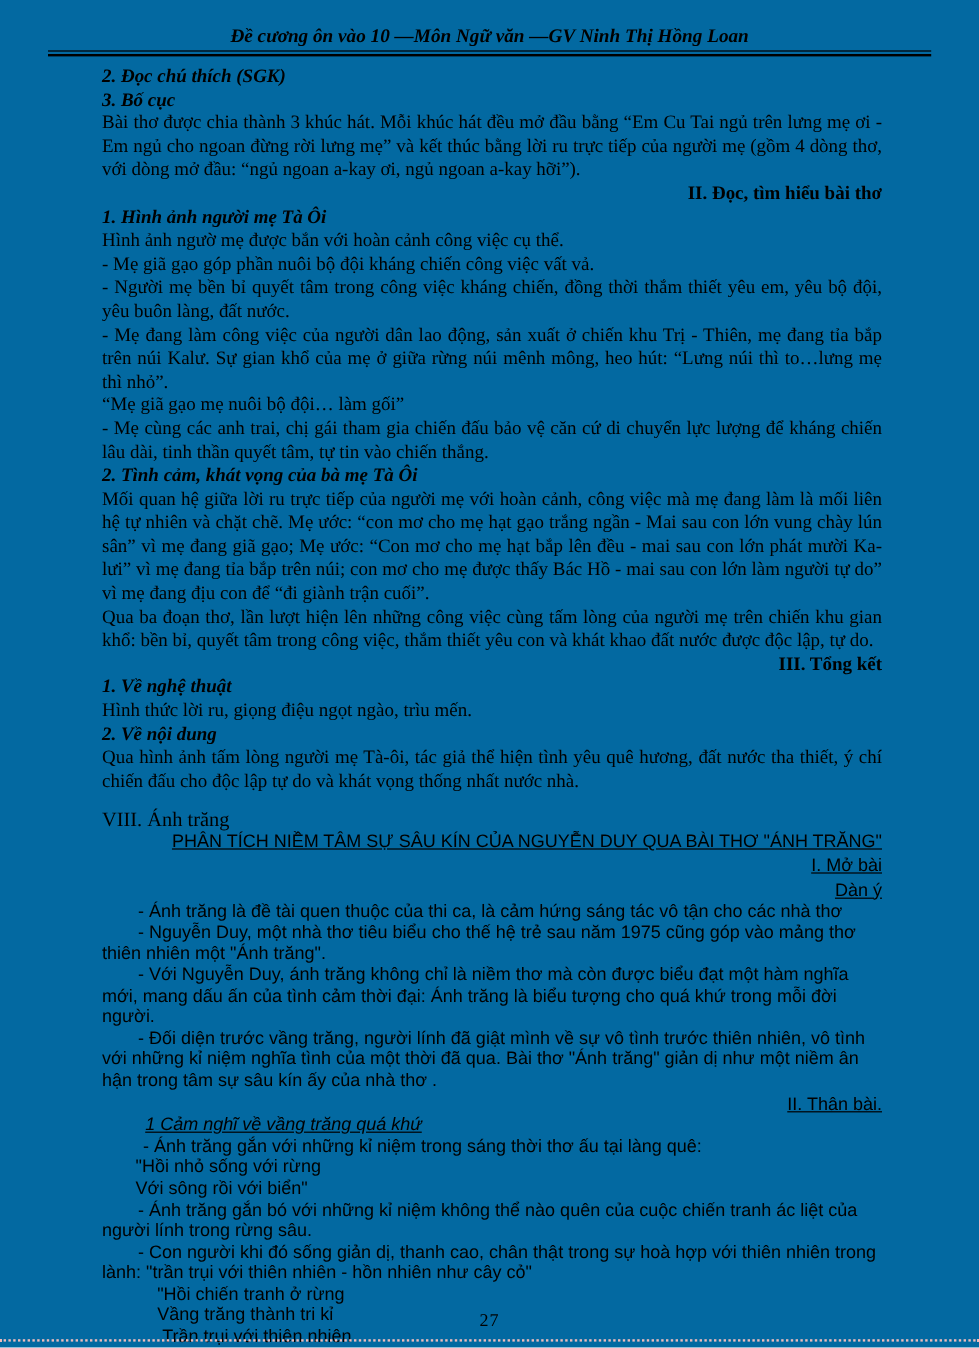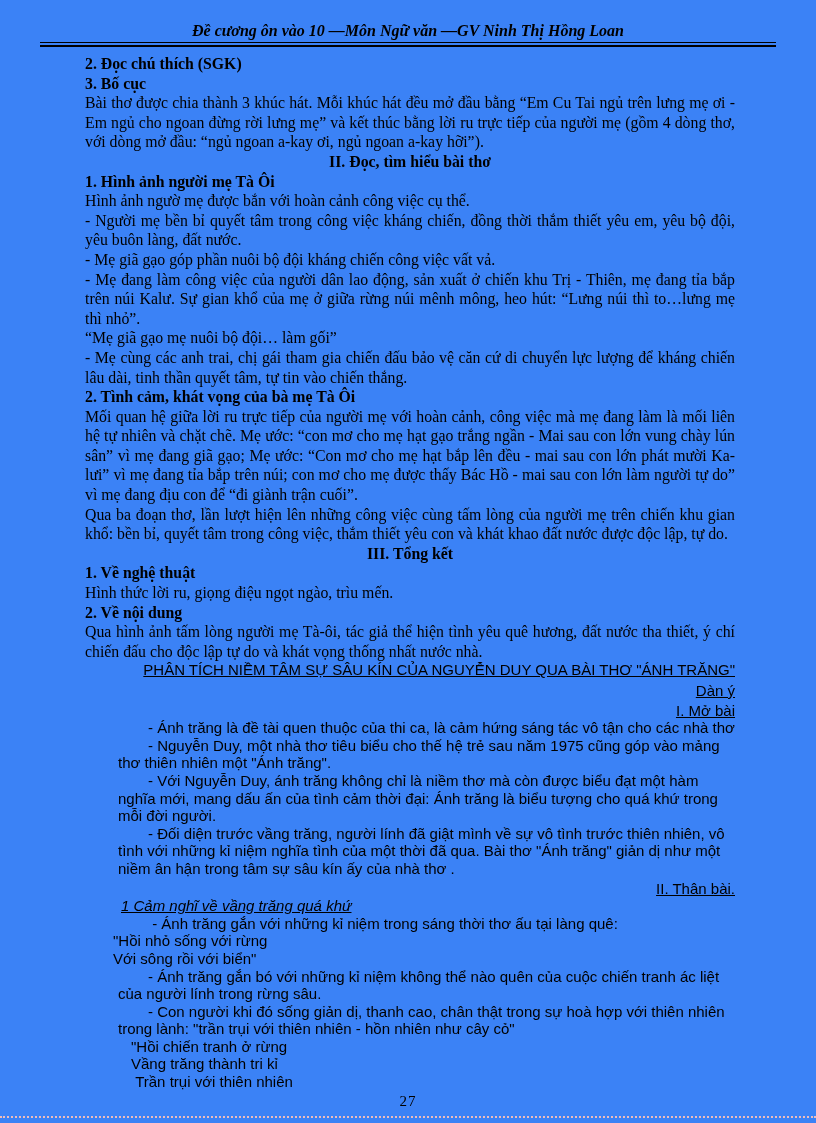--- a/index.html
+++ b/index.html
@@ -1,31 +1,31 @@
 <!DOCTYPE html>
 <html><head>
 <meta charset="utf-8">
 <style>
   html,body{margin:0;padding:0;background:#fff;}
-  .page{position:relative;width:816px;height:1123px;background:#3b82f6;overflow:hidden;color:#000;}
+  .page{position:relative;width:816px;height:1123px;background:#0369a1;overflow:hidden;color:#000;}
   .hdr{position:absolute;top:22px;left:40px;width:736px;text-align:center;
        font:bold italic 16px/18px "Liberation Serif",serif;}
   .rule{position:absolute;left:40px;width:736px;background:#000;}
   .rule1{top:42px;height:1px;}
   .rule2{top:45px;height:2px;}
   .content{position:absolute;left:85px;top:54px;width:650px;}
   .ps{margin:0;font:15.8px/19.6px "Liberation Serif",serif;text-align:justify;}
-  .ps.b{font-weight:bold;text-align:center;}
-  .ps.bi{font-weight:bold;text-align:left;}
+  .ps.b{font-weight:bold;text-align:right;}
+  .ps.bi{font-weight:bold;font-style:italic;text-align:left;}
   .ps-h{margin:12px 0 0 0;font:17px/20px "Liberation Serif",serif;}
   .pa{margin:0;font:15px/17.6px "Liberation Sans",sans-serif;text-align:left;}
   .u{text-decoration:underline;text-align:right;}
   .iu{font-style:italic;text-decoration:underline;}
   .tab{margin-left:36px;}
-  .ind{text-indent:30px;margin-left:33px;}
+  .ind{text-indent:30px;}
   .q1{margin-left:28px;}
   .q2{margin-left:46px;}
   .pre{white-space:pre-wrap;}
   .mt3{margin-top:3px;}
   .mt2{margin-top:2px;}
   .pagenum{position:absolute;top:1092px;left:0;width:816px;text-align:center;
            font:15px/18px "Liberation Serif",serif;letter-spacing:1px;}
   .dots{position:absolute;top:1116px;left:0;width:816px;border-top:2px dotted #edbcbc;}
 </style>
 </head>
@@ -38,37 +38,38 @@
   <div class="rule rule1"></div>
   <div class="rule rule2"></div>
 
   <div class="content">
     <p class="ps bi">2. Đọc chú thích (SGK)</p>
     <p class="ps bi">3. Bố cục</p>
     <p class="ps">Bài thơ được chia thành 3 khúc hát. Mỗi khúc hát đều mở đầu bằng “Em Cu Tai ngủ trên lưng mẹ ơi - Em ngủ cho ngoan đừng rời lưng mẹ” và kết thúc bằng lời ru trực tiếp của người mẹ (gồm 4 dòng thơ, với dòng mở đầu: “ngủ ngoan a-kay ơi, ngủ ngoan a-kay hỡi”).</p>
     <p class="ps b">II. Đọc, tìm hiểu bài thơ</p>
     <p class="ps bi">1. Hình ảnh người mẹ Tà Ôi</p>
     <p class="ps">Hình ảnh ngườ mẹ được bắn với hoàn cảnh công việc cụ thể.</p>
+    <p class="ps">- Mẹ giã gạo góp phần nuôi bộ đội kháng chiến công việc vất vả.</p>
     <p class="ps">- Người mẹ bền bỉ quyết tâm trong công việc kháng chiến, đồng thời thắm thiết yêu em, yêu bộ đội, yêu buôn làng, đất nước.</p>
-    <p class="ps">- Mẹ giã gạo góp phần nuôi bộ đội kháng chiến công việc vất vả.</p>
     <p class="ps">- Mẹ đang làm công việc của người dân lao động, sản xuất ở chiến khu Trị - Thiên, mẹ đang tỉa bắp trên núi Kalư. Sự gian khổ của mẹ ở giữa rừng núi mênh mông, heo hút: “Lưng núi thì to…lưng mẹ thì nhỏ”.</p>
     <p class="ps">“Mẹ giã gạo mẹ nuôi bộ đội… làm gối”</p>
     <p class="ps">- Mẹ cùng các anh trai, chị gái tham gia chiến đấu bảo vệ căn cứ di chuyển lực lượng để kháng chiến lâu dài, tinh thần quyết tâm, tự tin vào chiến thắng.</p>
     <p class="ps bi">2. Tình cảm, khát vọng của bà mẹ Tà Ôi</p>
     <p class="ps">Mối quan hệ giữa lời ru trực tiếp của người mẹ với hoàn cảnh, công việc mà mẹ đang làm là mối liên hệ tự nhiên và chặt chẽ. Mẹ ước: “con mơ cho mẹ hạt gạo trắng ngần - Mai sau con lớn vung chày lún sân” vì mẹ đang giã gạo; Mẹ ước: “Con mơ cho mẹ hạt bắp lên đều - mai sau con lớn phát mười Ka-lưi” vì mẹ đang tỉa bắp trên núi; con mơ cho mẹ được thấy Bác Hồ - mai sau con lớn làm người tự do” vì mẹ đang địu con để “đi giành trận cuối”.</p>
     <p class="ps">Qua ba đoạn thơ, lần lượt hiện lên những công việc cùng tấm lòng của người mẹ trên chiến khu gian khổ: bền bỉ, quyết tâm trong công việc, thắm thiết yêu con và khát khao đất nước được độc lập, tự do.</p>
     <p class="ps b">III. Tổng kết</p>
     <p class="ps bi">1. Về nghệ thuật</p>
     <p class="ps">Hình thức lời ru, giọng điệu ngọt ngào, trìu mến.</p>
     <p class="ps bi">2. Về nội dung</p>
     <p class="ps">Qua hình ảnh tấm lòng người mẹ Tà-ôi, tác giả thể hiện tình yêu quê hương, đất nước tha thiết, ý chí chiến đấu cho độc lập tự do và khát vọng thống nhất nước nhà.</p>
 
+    <p class="ps-h">VIII. Ánh trăng</p>
     <p class="pa u">PHÂN TÍCH NIỀM TÂM SỰ SÂU KÍN CỦA NGUYỄN DUY QUA BÀI THƠ "ÁNH TRĂNG"</p>
+    <p class="pa u tab mt2">I. Mở bài</p>
     <p class="pa u tab mt3">Dàn ý </p>
-    <p class="pa u tab mt2">I. Mở bài</p>
     <p class="pa ind">- Ánh trăng là đề tài quen thuộc của thi ca, là cảm hứng sáng tác vô tận cho các nhà thơ</p>
     <p class="pa ind">- Nguyễn Duy, một nhà thơ tiêu biểu cho thế hệ trẻ sau năm 1975 cũng góp vào mảng thơ thiên nhiên một "Ánh trăng".</p>
     <p class="pa ind">- Với Nguyễn Duy, ánh trăng không chỉ là niềm thơ mà còn  được biểu đạt một hàm nghĩa mới, mang dấu ấn của tình cảm thời đại: Ánh trăng là biểu tượng cho quá khứ trong mỗi đời người.</p>
     <p class="pa ind">- Đối diện trước vầng trăng, người lính đã giật mình  về sự vô tình trước thiên nhiên, vô tình với những kỉ niệm nghĩa tình của một thời đã qua. Bài thơ "Ánh trăng" giản dị như một niềm ân hận trong tâm sự sâu kín  ấy của nhà thơ .</p>
     <p class="pa u tab mt2">II. Thân bài.</p>
     <p class="pa iu tab">1 Cảm nghĩ về vầng trăng quá khứ</p>
     <p class="pa ind pre"> - Ánh trăng gắn với những kỉ niệm trong sáng thời thơ ấu tại làng quê:</p>
     <p class="pa q1 pre">"Hồi nhỏ sống với rừng</p>
     <p class="pa q1 pre">Với sông rồi với biển"</p>
     <p class="pa ind">- Ánh trăng gắn bó với những kỉ niệm không thể nào quên của cuộc chiến tranh ác liệt của người lính trong rừng sâu.</p>

